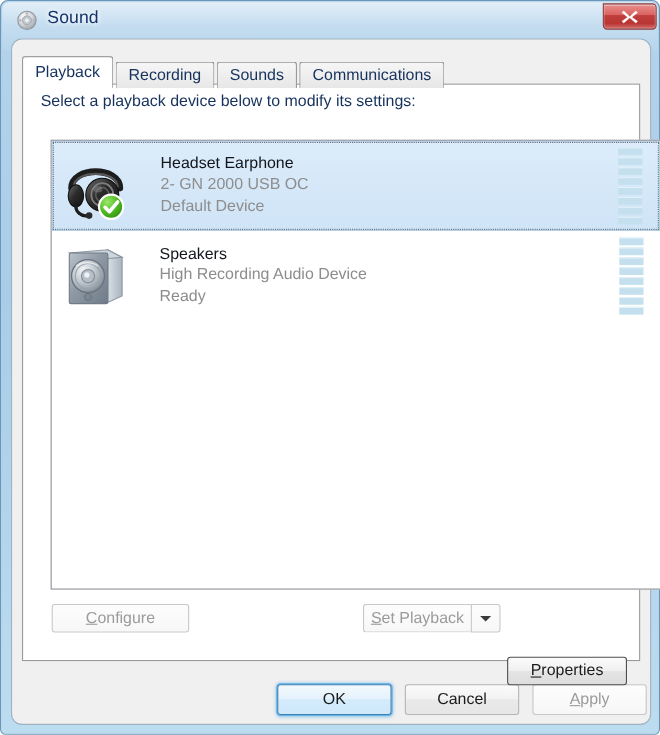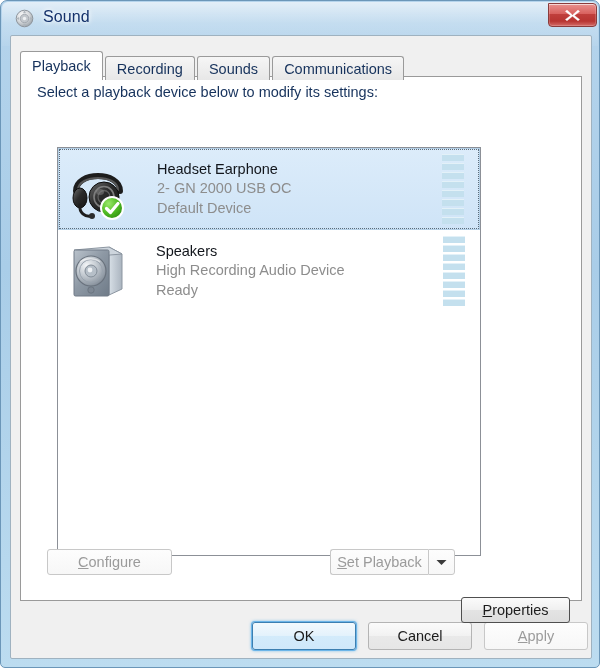--- a/index.html
+++ b/index.html
@@ -65,21 +65,21 @@
   #close-button svg { position: absolute; left: 15px; top: 4px; }
 
   
   #dialog-body {
     position: absolute;
     left: 9px; top: 34px;
     width: 582px; height: 624px;
     box-sizing: border-box;
     background: #f0f0f0;
     border: 1px solid #9fb2c0;
-    border-radius: 2px;
+    border-radius: 10px;
   }
 
   
   #tabstrip {
     position: absolute;
     left: 9px; top: 16px;
     height: 28px;
     display: flex;
     align-items: flex-end;
     z-index: 3;
@@ -132,28 +132,27 @@
     left: 26px; top: 48px;
     font-size: 14.5px;
     color: #16325c;
     white-space: nowrap;
     z-index: 5;
   }
 
   
   #device-list {
     position: absolute;
-    left: 46px; top: 91px;
-    width: 424px; height: 409px;
+    left: 35px; top: 91px;
+    width: 555px; height: 409px;
     box-sizing: border-box;
     background: #ffffff;
     border: 1px solid #8c9097;
     overflow: hidden;
     z-index: 5;
-    margin-top: 20px;
   }
   .device-row {
     position: relative;
     box-sizing: border-box;
     height: 82px;
     display: flex;
     align-items: center;
     padding-left: 5px;
     cursor: default;
   }

